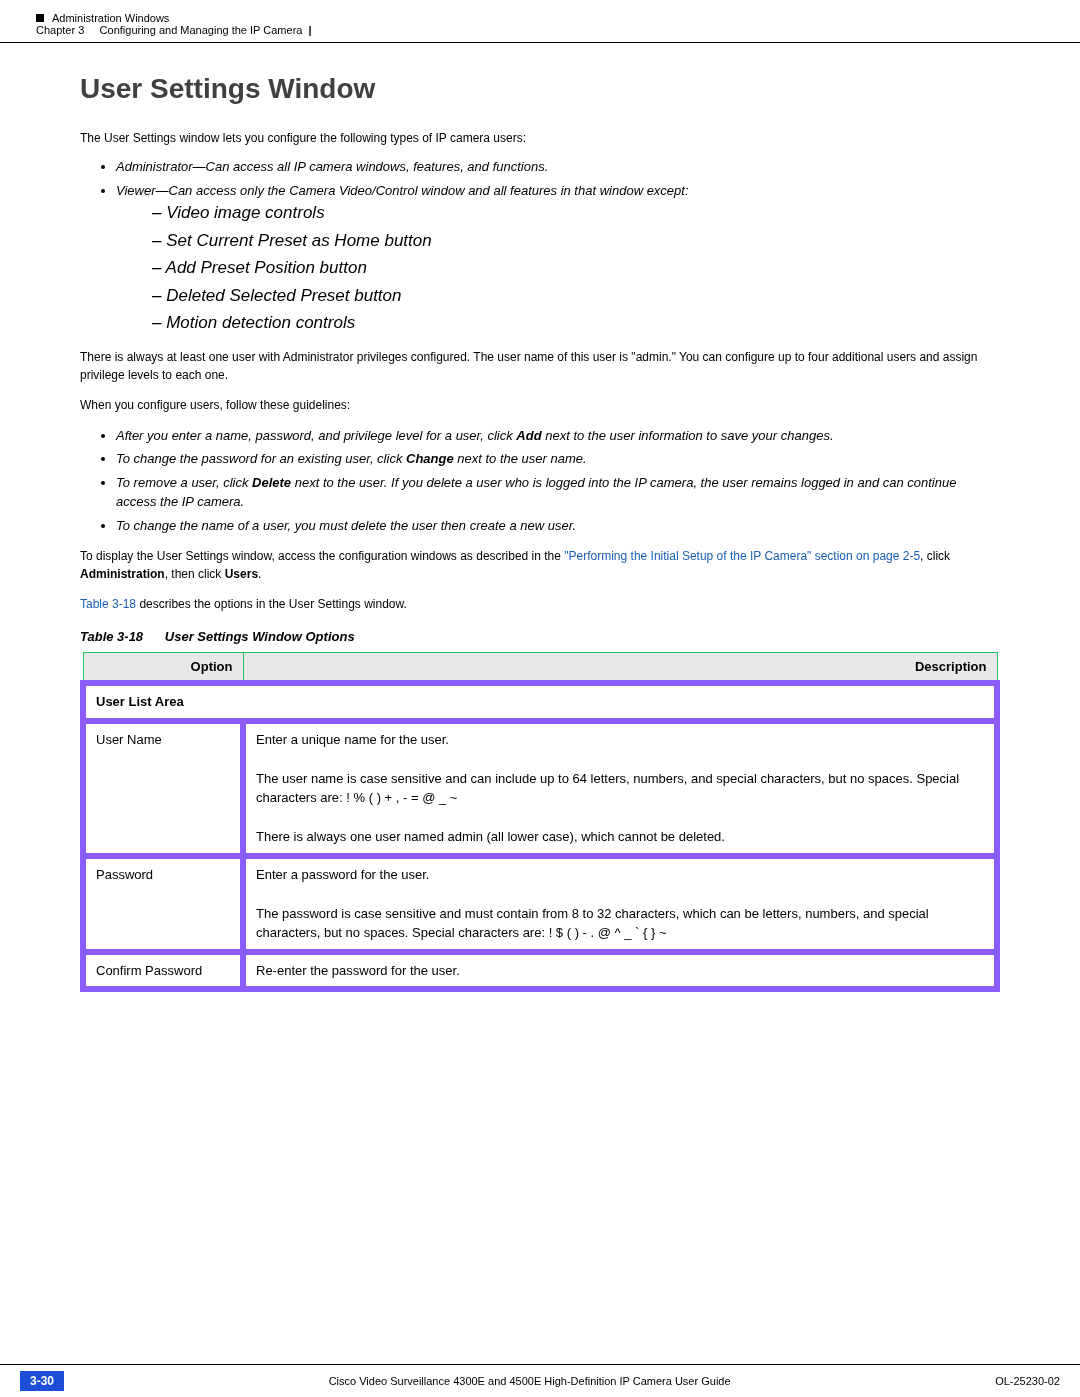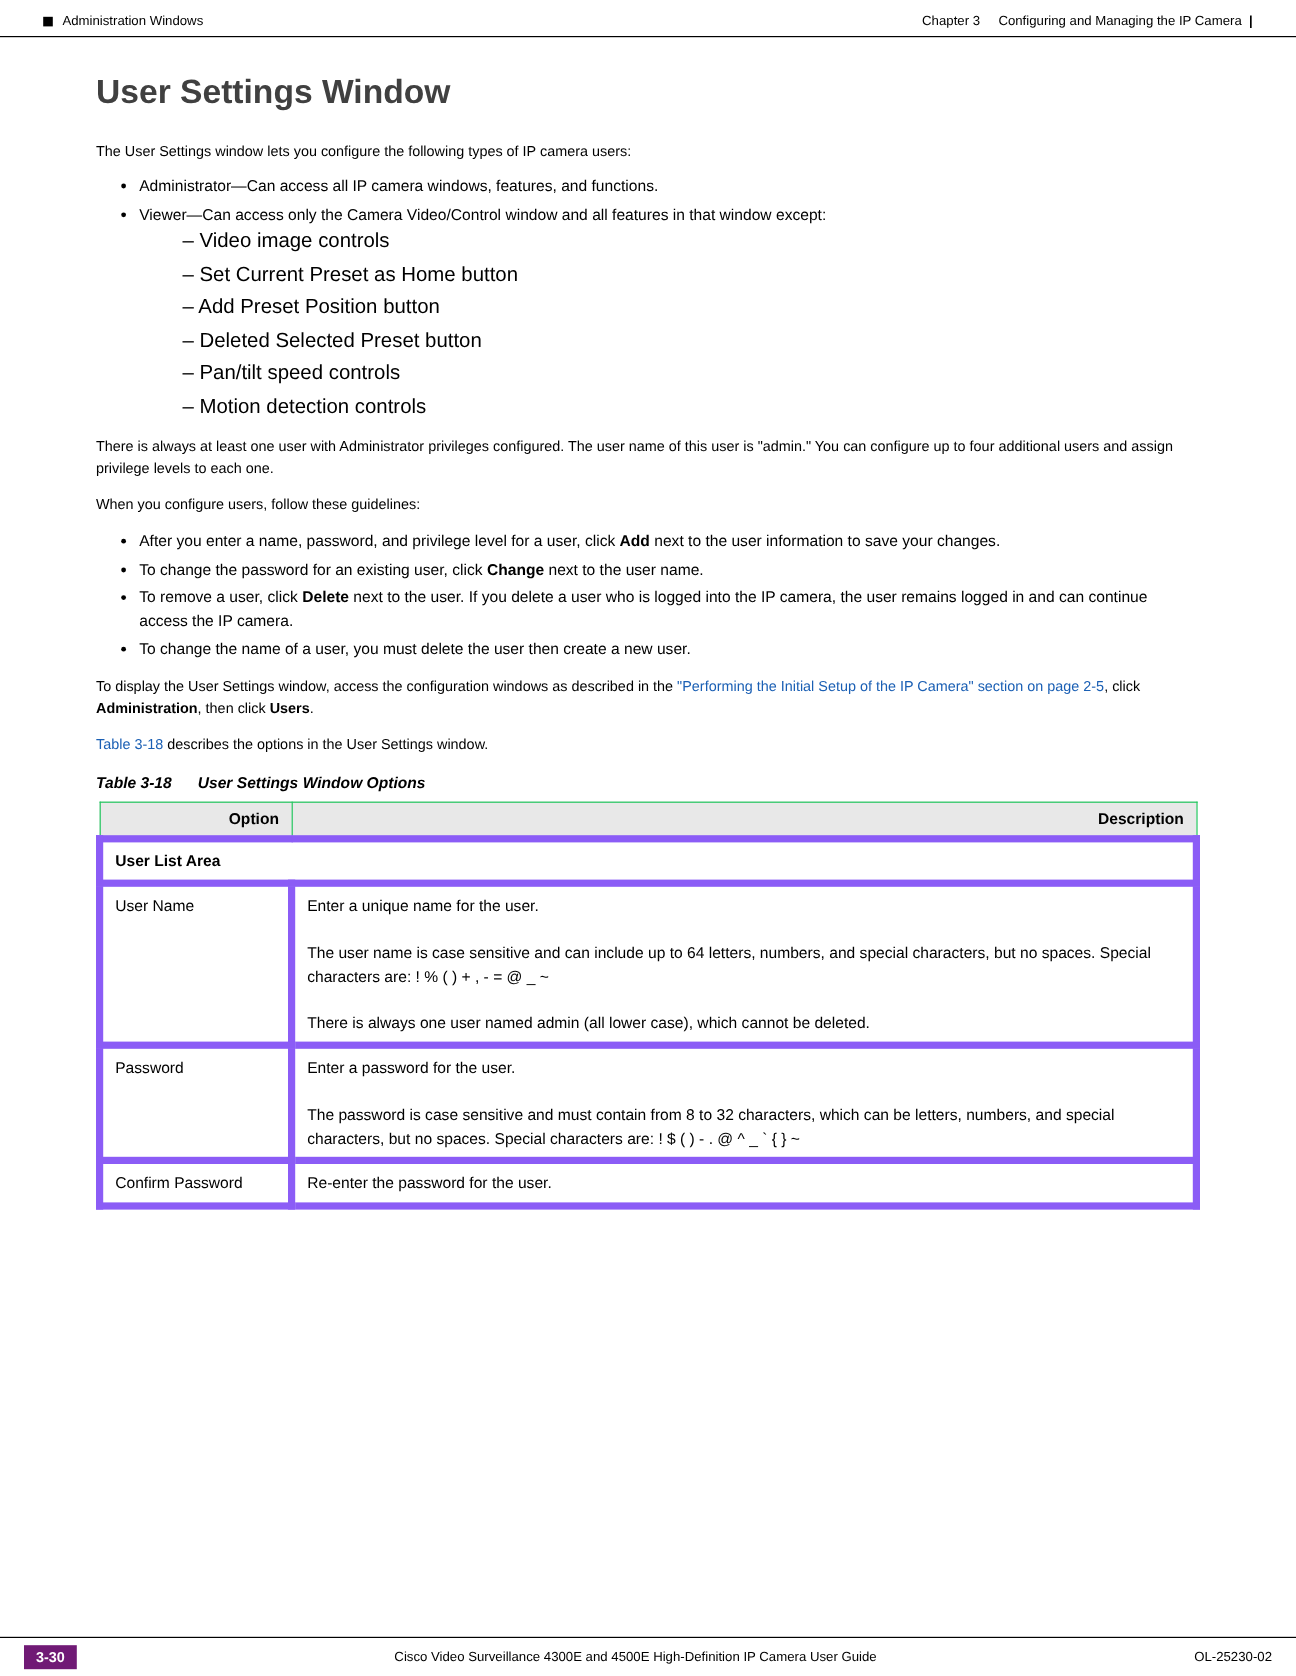--- a/index.html
+++ b/index.html
@@ -14,20 +14,21 @@
     }
 
     
     .page-header {
       display: flex;
       justify-content: space-between;
       align-items: flex-start;
       padding: 12px 36px 6px 36px;
       border-bottom: 1px solid #000;
       font-size: 11px;
+      flex-direction: column;
     }
     .header-left {
       display: flex;
       align-items: center;
       gap: 8px;
     }
     .header-left .black-square {
       width: 8px;
       height: 8px;
       background: #000;
@@ -61,20 +62,21 @@
     
     .bullet-list {
       margin-left: 36px;
       margin-bottom: 12px;
     }
     .bullet-list li {
       list-style: disc;
       font-size: 13px;
       line-height: 1.5;
       margin-bottom: 4px;
+      font-style: italic;
     }
 
     
     .dash-list {
       margin-left: 36px;
       margin-bottom: 4px;
     }
     .dash-list li {
       list-style: none;
       font-size: 17px;
@@ -134,21 +136,21 @@
       bottom: 0;
       left: 0;
       right: 0;
       border-top: 1px solid #000;
       display: flex;
       justify-content: space-between;
       align-items: center;
       padding: 6px 20px;
     }
     .footer-page-num {
-      background: #701a75;
+      background: #1d4ed8;
       color: #fff;
       padding: 3px 10px;
       font-size: 12px;
       font-weight: bold;
     }
     .footer-center {
       font-size: 11px;
       text-align: center;
     }
     .footer-right {
@@ -184,21 +186,20 @@
 
   <ul class="bullet-list">
     <li>Administrator—Can access all IP camera windows, features, and functions.</li>
     <li>
       <span>Viewer—Can access only the Camera Video/Control window and all features in that window except:</span>
       <ul class="dash-list">
         <li>Video image controls</li>
         <li>Set Current Preset as Home button</li>
         <li>Add Preset Position button</li>
         <li>Deleted Selected Preset button</li>
-        <li>Pan/tilt speed controls</li>
         <li>Motion detection controls</li>
       </ul>
     </li>
   </ul>
 
   <p class="body-text">There is always at least one user with Administrator privileges configured. The user name of this user is "admin." You can configure up to four additional users and assign privilege levels to each one.</p>
 
   <p class="body-text">When you configure users, follow these guidelines:</p>
 
   <ul class="bullet-list">

